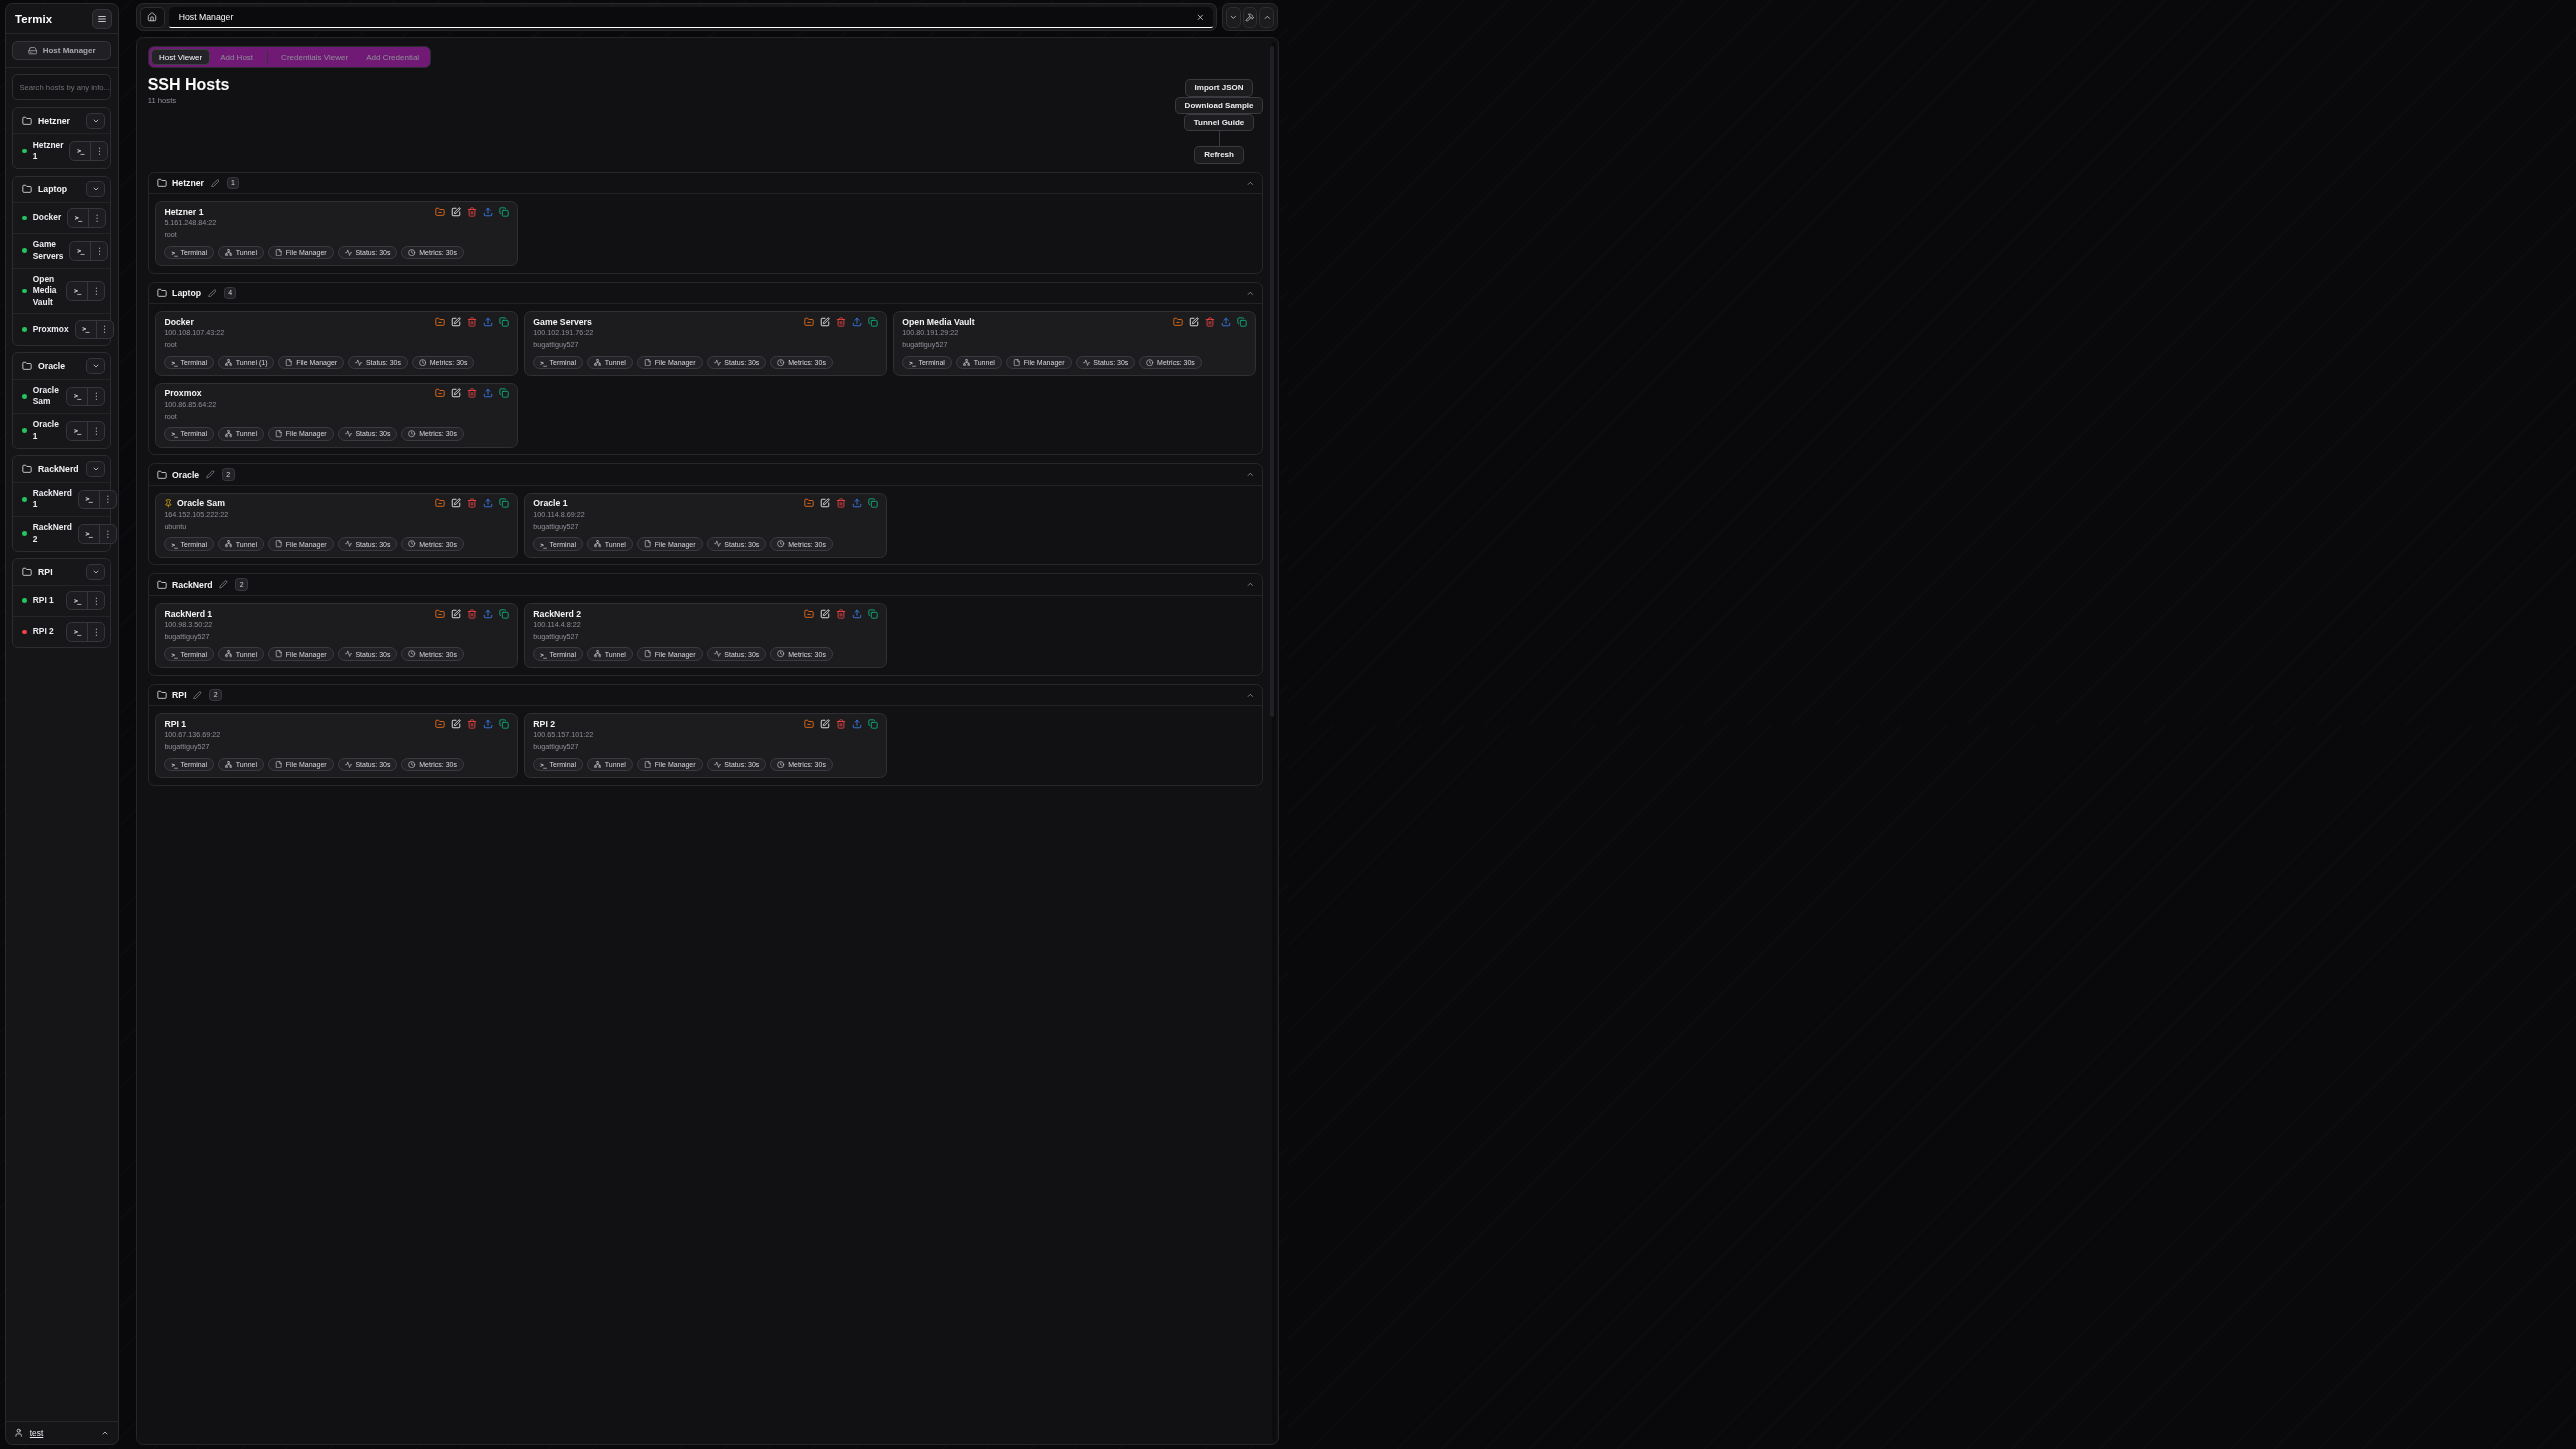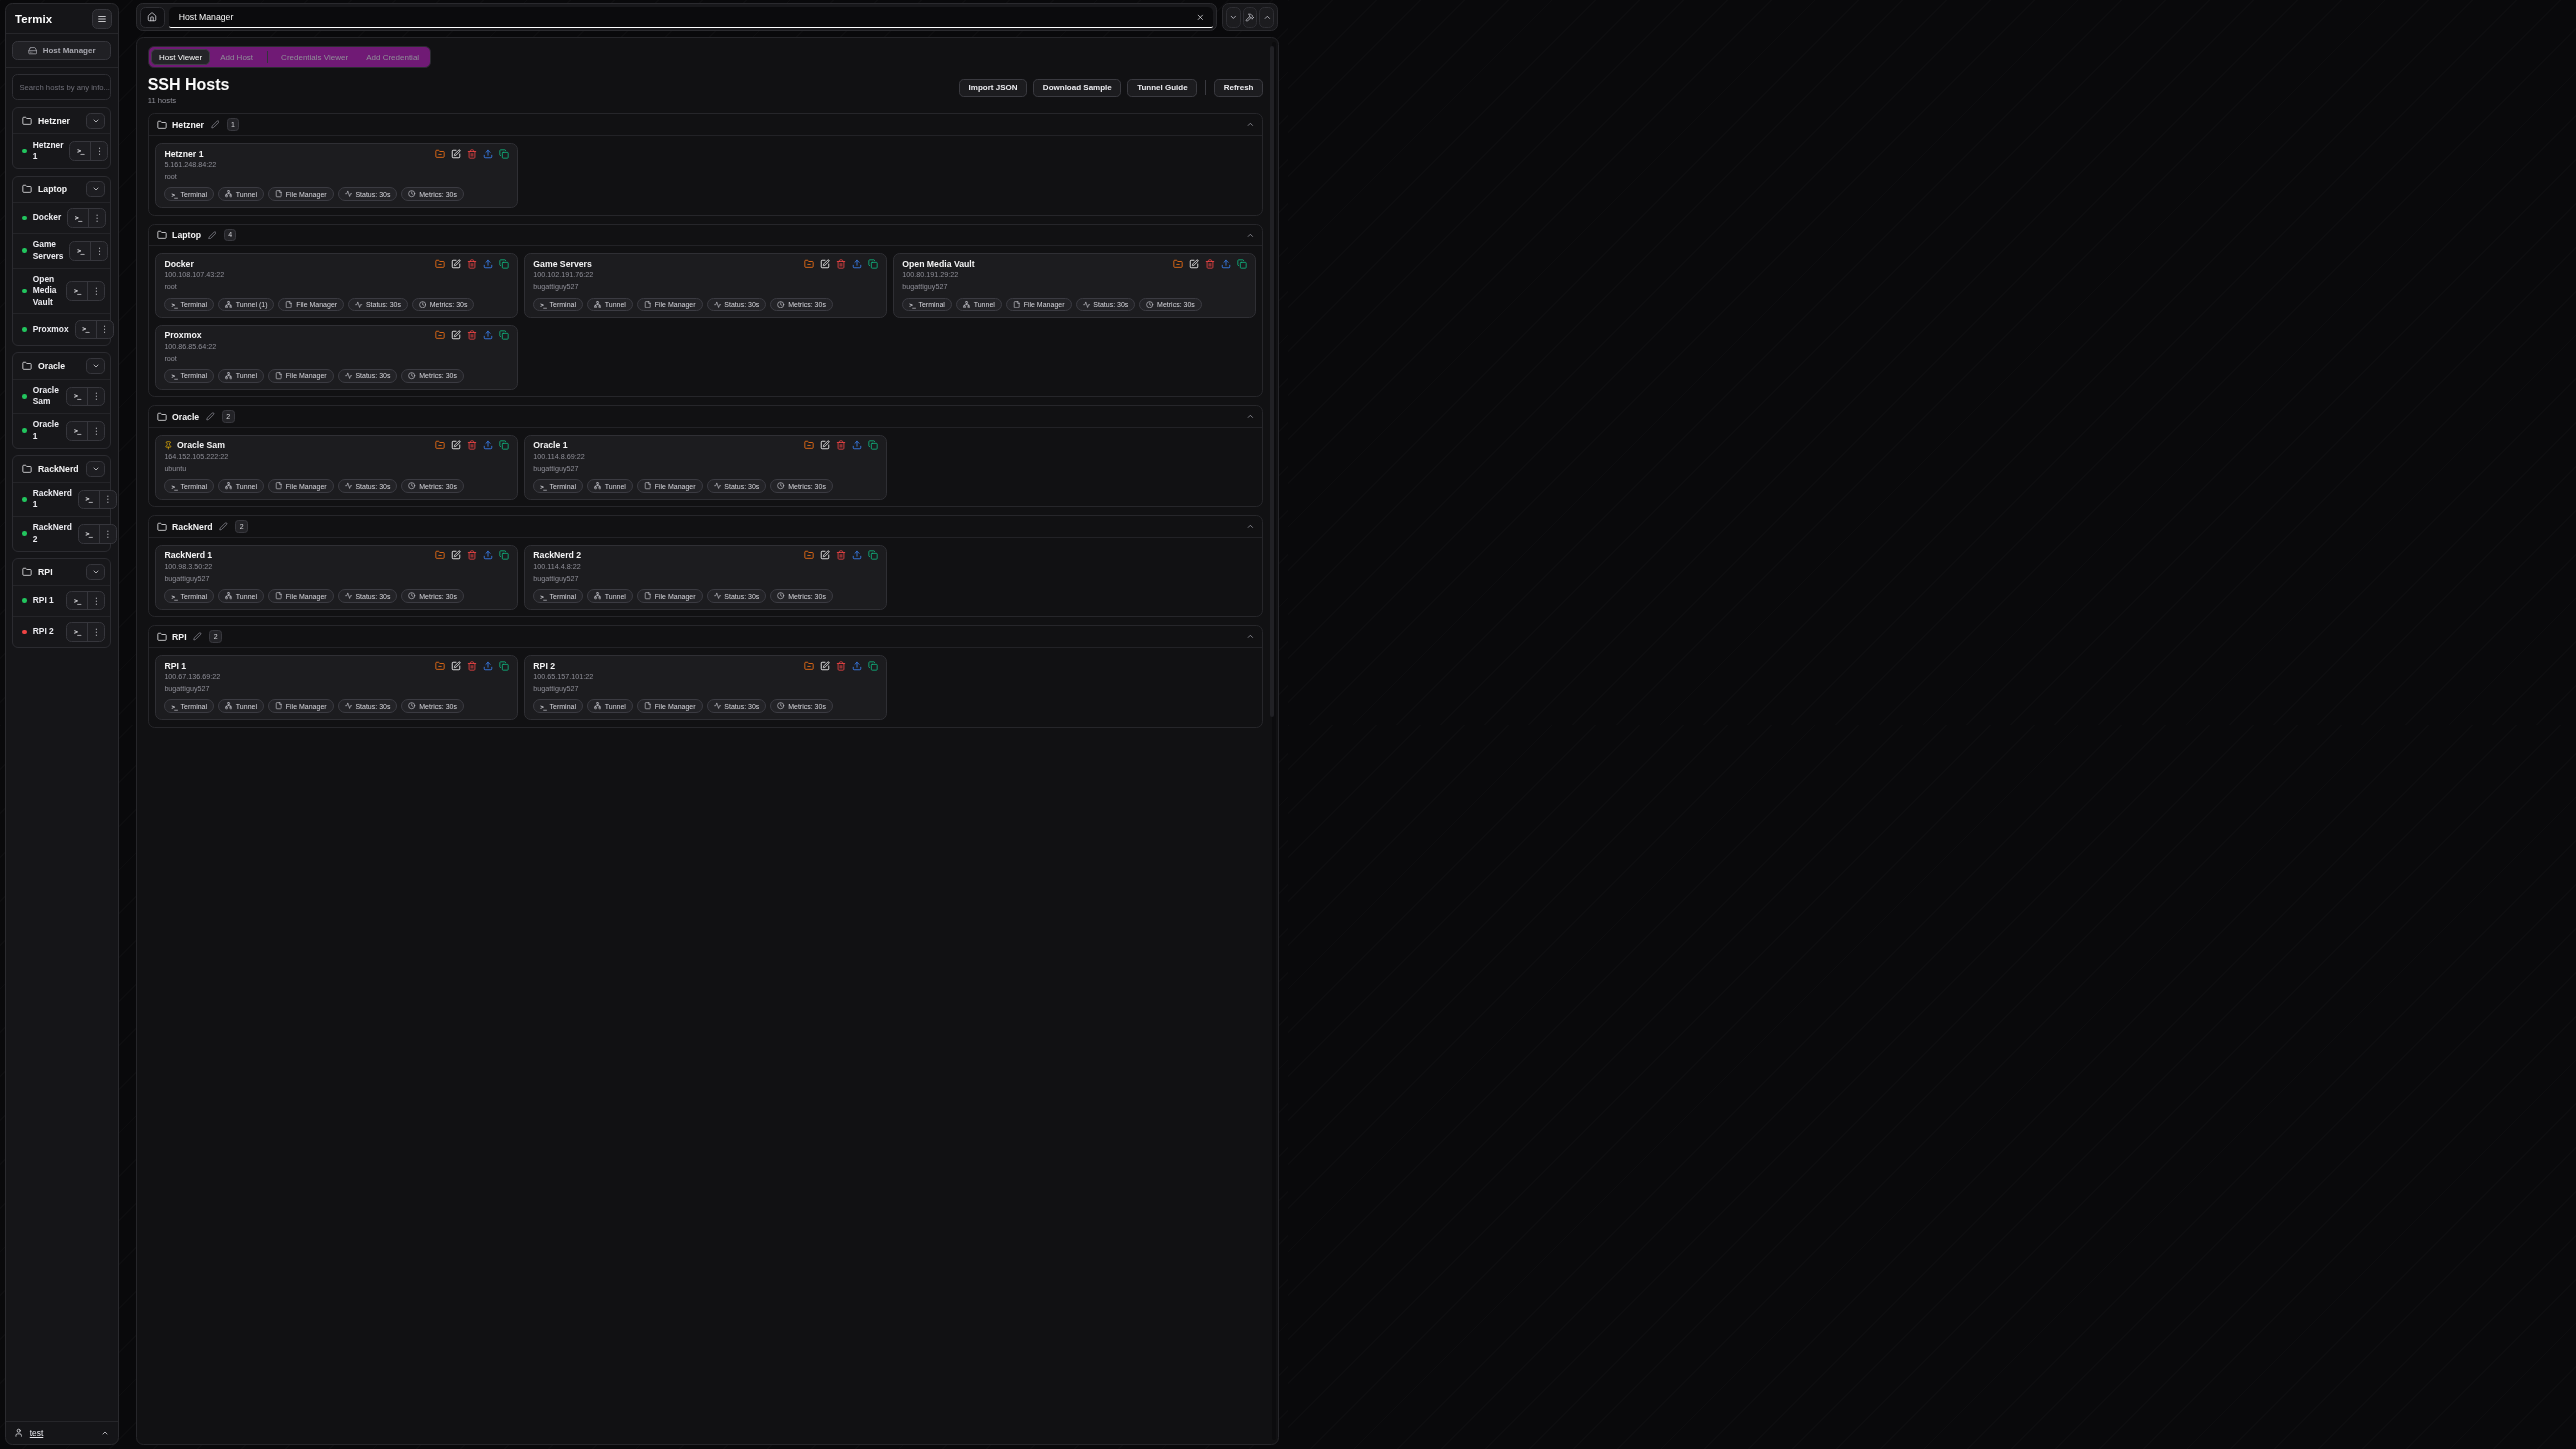--- a/index.html
+++ b/index.html
@@ -66,21 +66,21 @@
   .scroll-thumb{position:absolute;right:2px;top:4px;height:100%;max-height:671px;width:4px;border-radius:2px;background:#212125;}
 
   .tabs-bar{display:inline-flex;align-items:center;background:#701a75;border:0.7px solid #2b2b30;border-radius:6px;padding:2px;gap:1.3px;}
   .tab-item{padding:2.7px 7.4px;font-size:8px;color:#8f8f98;border-radius:4.7px;border:0.7px solid transparent;}
   .tab-item.active{background:#242428;border-color:#3f3f46;color:#fafafa;}
   .tabs-div{width:0.7px;height:11.4px;background:#33333a;margin:0 4px;}
 
   .head-row{display:flex;align-items:flex-start;margin-top:7.4px;}
   .page-title{font-size:16px;font-weight:700;color:#fafafa;}
   .page-sub{font-size:7.7px;color:#8f8f98;margin-top:2.7px;}
-  .head-actions{margin-left:auto;display:flex;align-items:center;gap:6px;margin-top:3.4px;}
+  .head-actions{margin-left:auto;display:flex;align-items:center;margin-top:3.4px;flex-direction:column;}
   .btn{height:17.4px;padding:0 8.7px;border:0.7px solid #3a3a40;background:#1c1c1f;color:#ececf0;font-size:8px;border-radius:4.7px;font-weight:600;}
   .v-div{width:0.7px;height:14.8px;background:#3a3a40;margin:0 2px;}
 
   .search-row{margin-top:8px;height:19px;border:0.7px solid #2e2e33;background:#151518;border-radius:5.4px;display:flex;align-items:center;padding:0 6.7px;gap:5.4px;color:#8f8f98;}
   .search-row input{flex:1;background:transparent;border:none;outline:none;color:#d4d4d8;font-size:8px;}
   .search-row input::placeholder{color:var(--dim);}
 
   .section{margin-top:8px;border:0.7px solid #26262a;border-radius:6.7px;overflow:hidden;}
   .section-head{display:flex;align-items:center;gap:5.4px;padding:4px 8px;border-bottom:0.7px solid #222226;min-height:21px;}
   .section-head .f-icon{color:#e4e4e7;}

